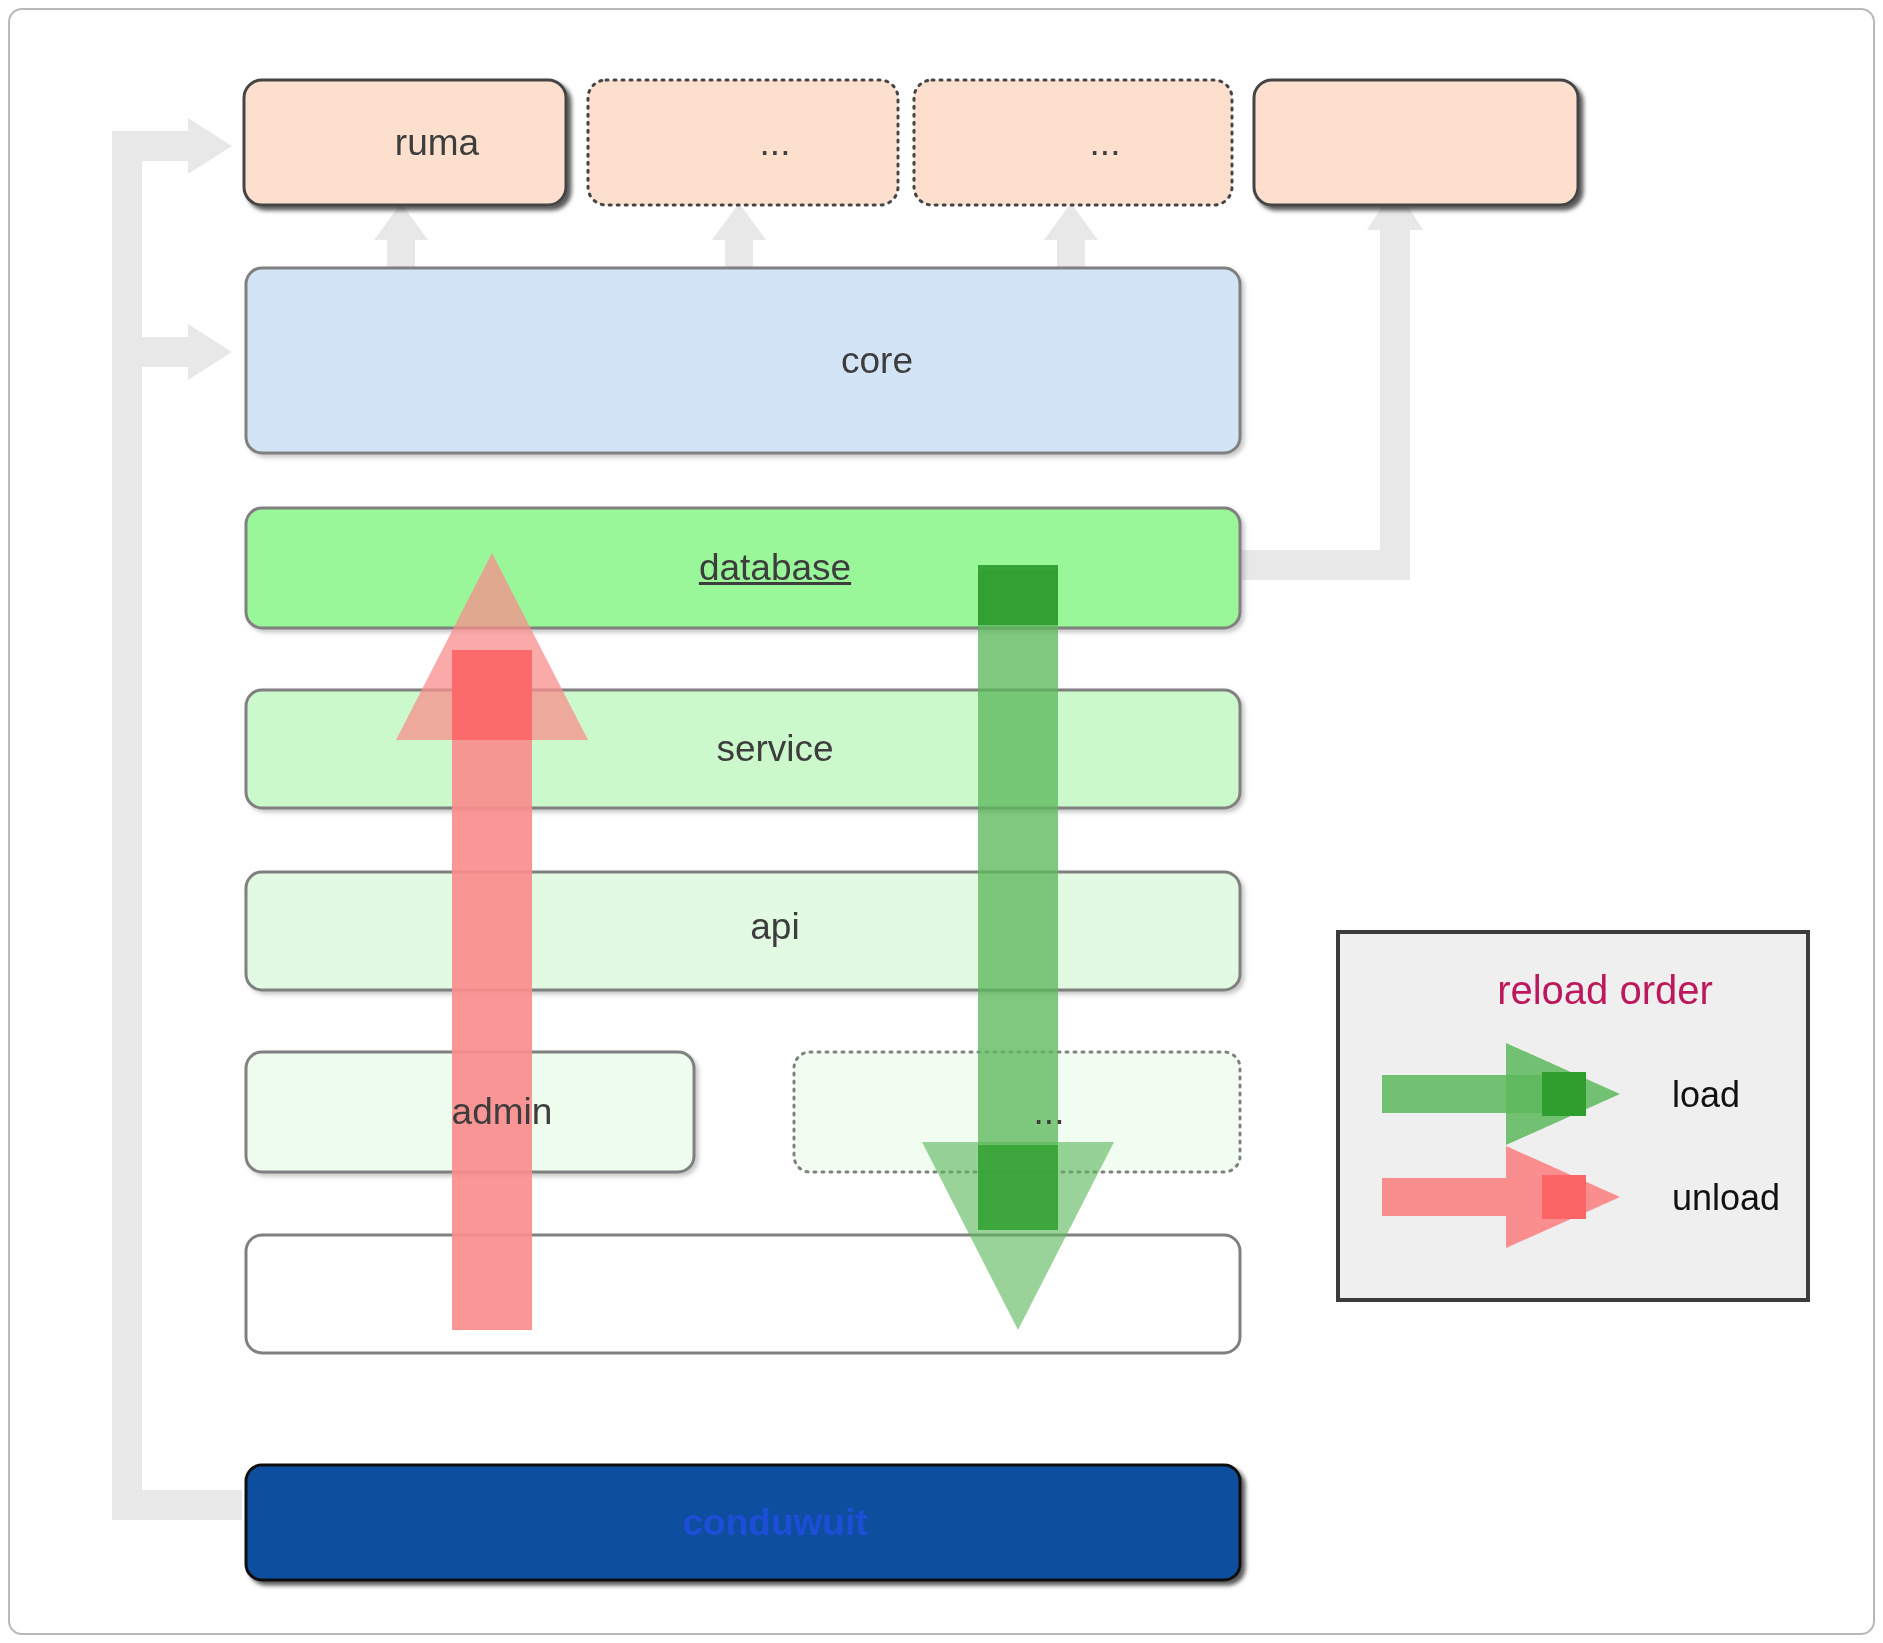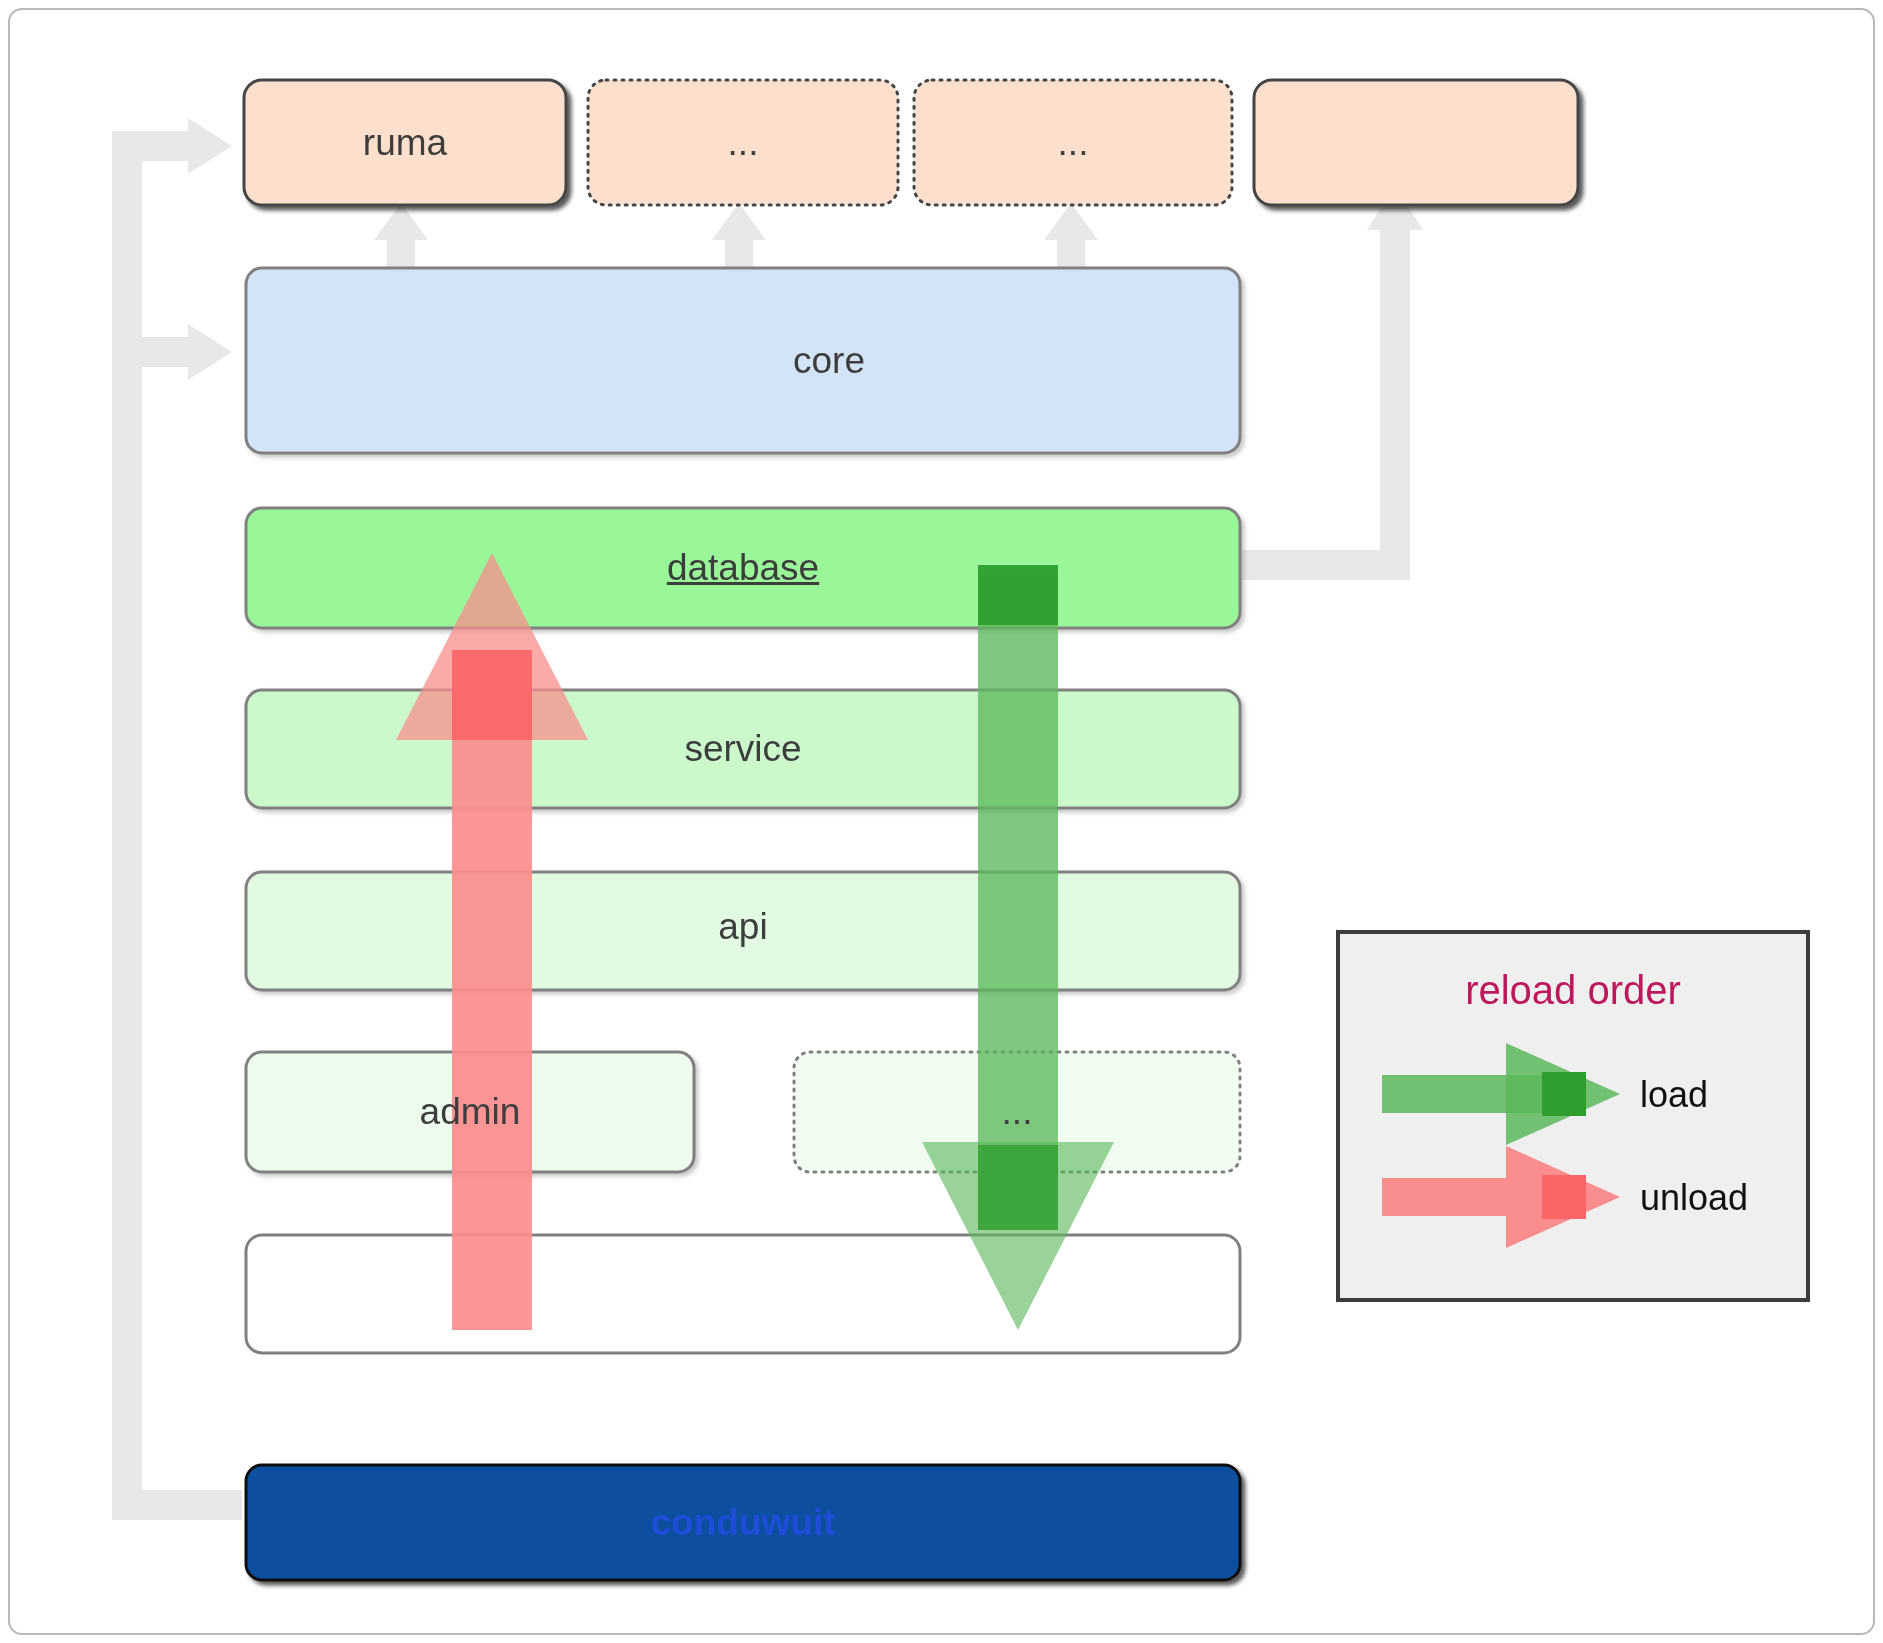--- a/index.html
+++ b/index.html
@@ -2,21 +2,21 @@
 <html><head>
 <meta charset="utf-8">
 <style>
   html,body{margin:0;padding:0;background:#ffffff;}
   body{font-family:"Liberation Sans",sans-serif;}
   #stage{position:relative;width:1883px;height:1643px;background:#ffffff;overflow:hidden;}
   #frame{position:absolute;left:8px;top:8px;width:1867px;height:1627px;
          border:2px solid #b9b9b9;border-radius:14px;background:#fff;box-sizing:border-box;}
   svg{position:absolute;left:0;top:0;width:1883px;height:1643px;}
   .lbl{position:absolute;display:flex;align-items:center;justify-content:center;
-       color:#3d3d3d;font-size:37px;white-space:nowrap;pointer-events:none;}
+       color:#3d3d3d;font-size:37px;white-space:nowrap;pointer-events:none;margin-left:32px;}
   .lbl.white{color:#1d4ed8;font-weight:bold;}
   .lbl.legend-title{color:#be185d;font-size:40px;}
   .lbl.legend-item{color:#111;font-size:36px;justify-content:flex-start;}
 </style>
 </head>
 <body>
 
 <div id="stage">
   <div id="frame"></div>
 
@@ -128,21 +128,21 @@
       <rect x="1382" y="1178" width="172" height="38" fill="#fa8d8d"></rect>
       <polygon points="1506,1146 1506,1248 1620,1197" fill="#fa8d8d"></polygon>
       <rect x="1542" y="1175" width="44" height="44" fill="#fb6565"></rect>
     </g>
   </svg>
 
   <div class="lbl" style="left:244px;top:80px;width:322px;height:125px;">ruma</div>
   <div class="lbl" style="left:588px;top:80px;width:310px;height:125px;">...</div>
   <div class="lbl" style="left:914px;top:80px;width:318px;height:125px;">...</div>
 
-  <div class="lbl" style="left:230px;top:268px;width:1198px;height:185px;">core</div>
+  <div class="lbl" style="left:246px;top:268px;width:1198px;height:185px;">core</div>
   <div class="lbl" style="left:246px;top:508px;width:994px;height:120px;text-decoration:underline;">database</div>
   <div class="lbl" style="left:246px;top:690px;width:994px;height:118px;">service</div>
   <div class="lbl" style="left:246px;top:872px;width:994px;height:110px;">api</div>
   <div class="lbl" style="left:246px;top:1052px;width:448px;height:120px;">admin</div>
   <div class="lbl" style="left:794px;top:1052px;width:446px;height:120px;">...</div>
 
   <div class="lbl white" style="left:246px;top:1465px;width:994px;height:115px;">conduwuit</div>
 
   <div class="lbl legend-title" style="left:1338px;top:950px;width:470px;height:80px;">reload order</div>
   <div class="lbl legend-item" style="left:1640px;top:1065px;width:160px;height:60px;">load</div>

